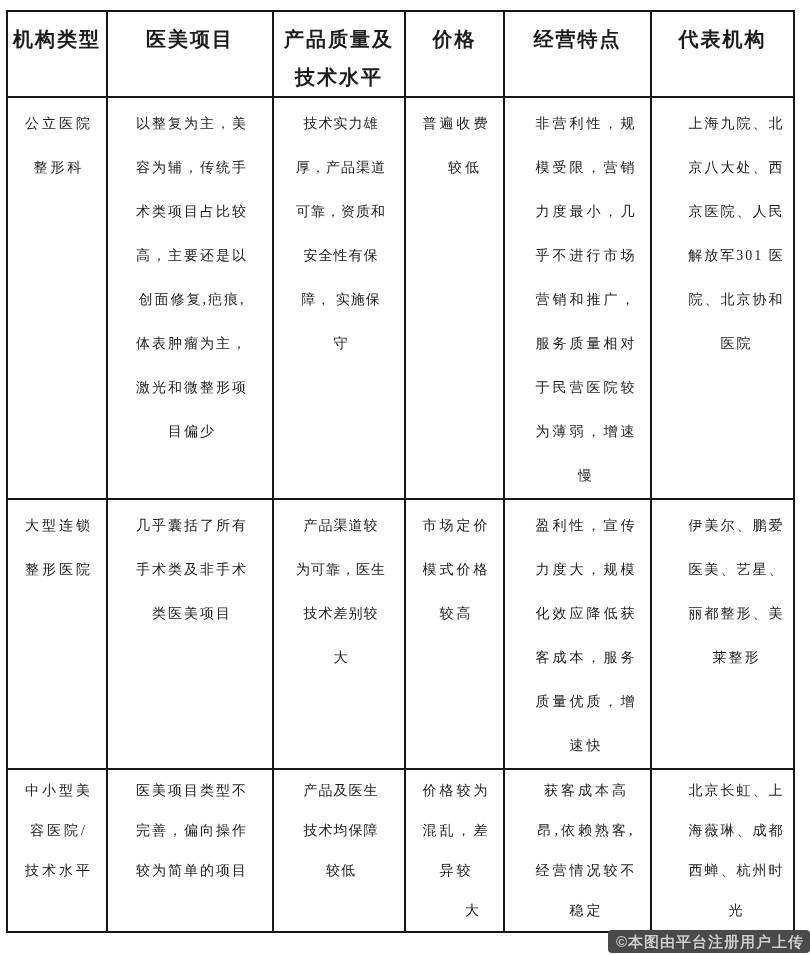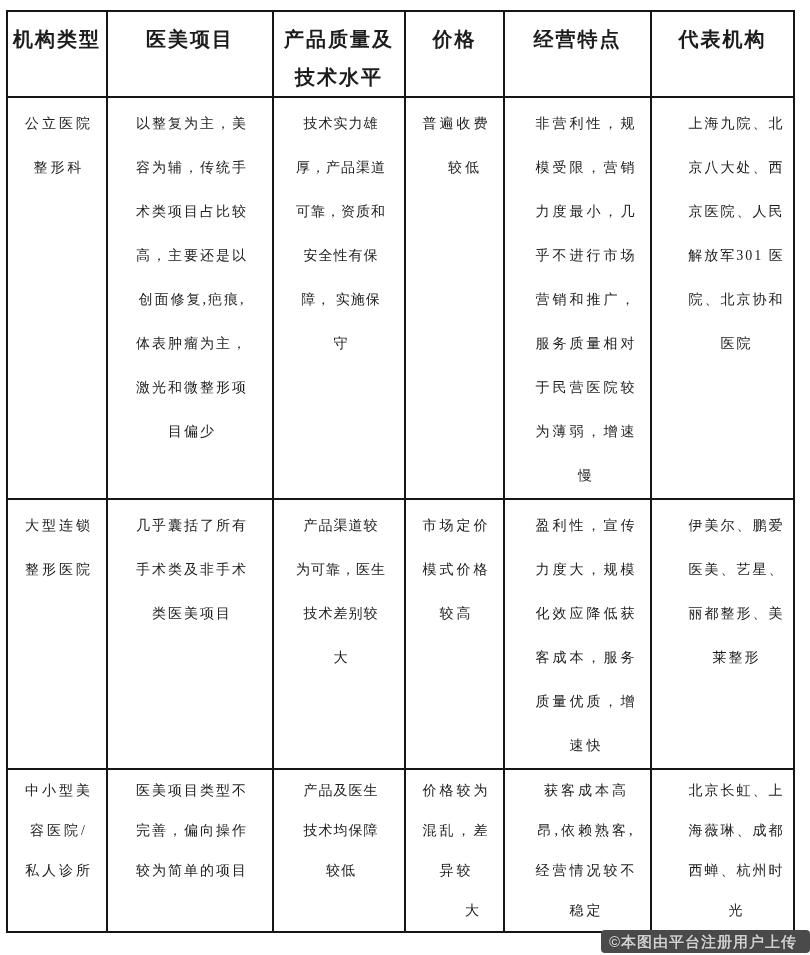--- a/index.html
+++ b/index.html
@@ -73,21 +73,21 @@
   .watermark {
     position: absolute;
     right: 0px;
     bottom: 2px;
     background: #4a4a4a;
     color: #d0d0d0;
     font-family: "Liberation Sans", sans-serif;
     font-size: 15px;
     font-weight: bold;
     line-height: 21px;
-    padding: 1px 13px 1px 8px;
+    padding: 1px 6px 1px 8px;
     border-radius: 4px;
     letter-spacing: 1px;
     text-shadow: 0 0 1px #222222;
     white-space: nowrap;
   }
 </style>
 </head>
 <body>
 
 <div class="page">
@@ -168,21 +168,21 @@
 质量优质，增
 速快</td>
         <td>伊美尔、鹏爱
 医美、艺星、
 丽都整形、美
 莱整形</td>
       </tr>
       <tr class="r3">
         <td>中小型美
 容医院/
-私人诊所</td>
+技术水平</td>
         <td>医美项目类型不
 完善，偏向操作
 较为简单的项目</td>
         <td>产品及医生
 技术均保障
 较低</td>
         <td>价格较为
 混乱，差
 异较
 　　大</td>

